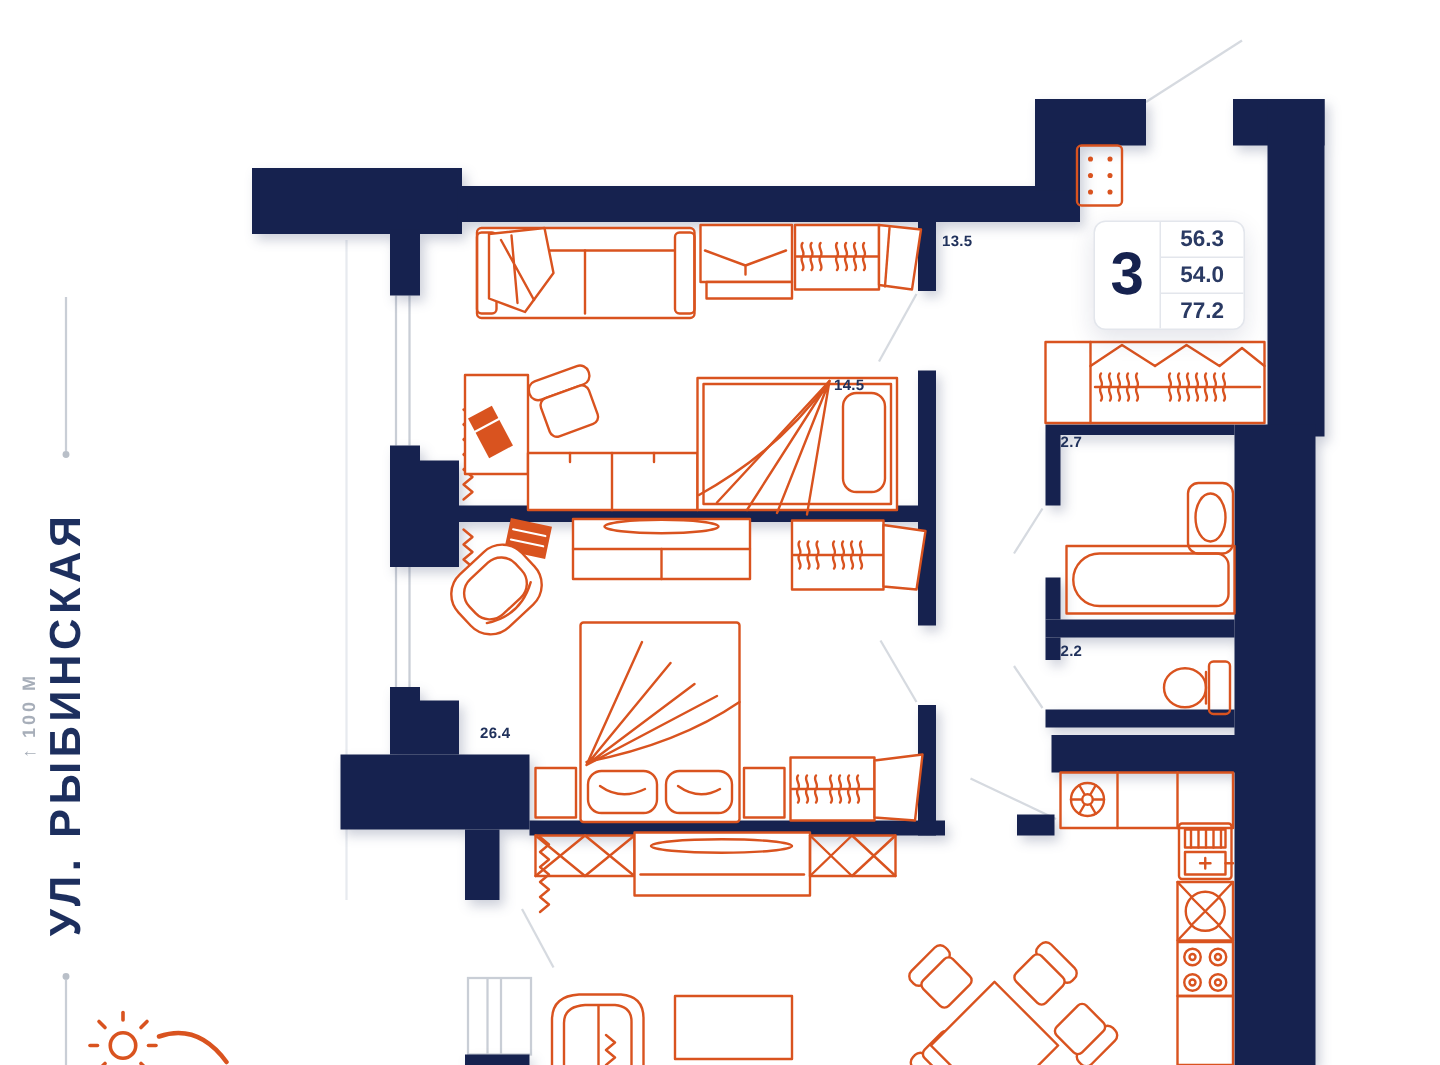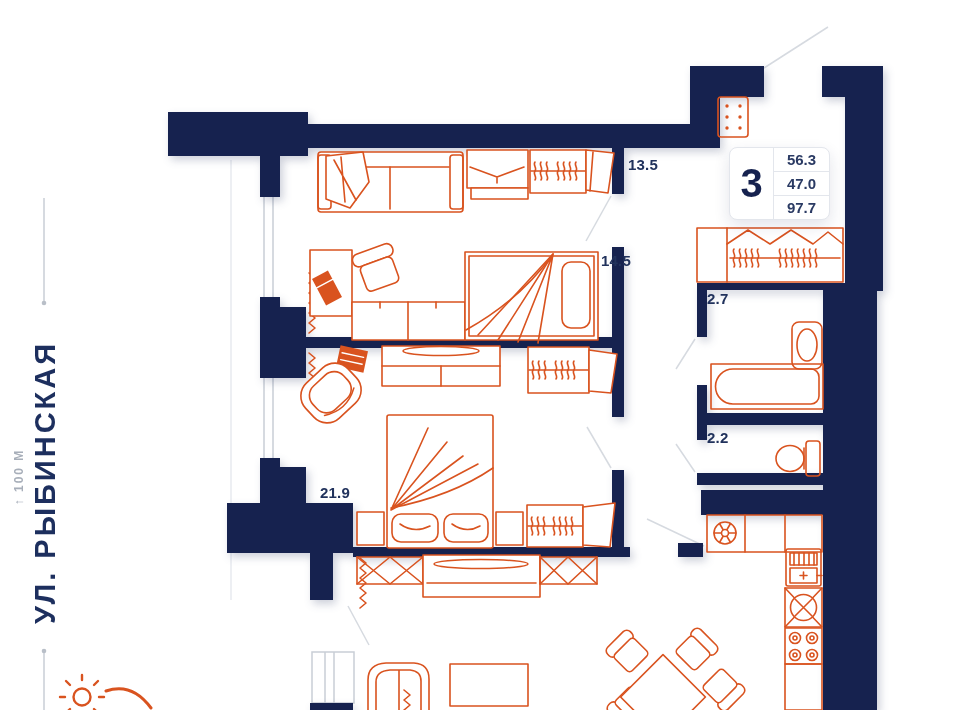--- a/index.html
+++ b/index.html
@@ -20,21 +20,21 @@
   .wallsfx{filter:drop-shadow(3px 4px 4px rgba(27,40,87,.22));}
   .fo{stroke:var(--furniture_color);stroke-width:1.6;fill:none;stroke-linecap:round;stroke-linejoin:round;}
   .fw{stroke:var(--furniture_color);stroke-width:1.6;fill:#fff;stroke-linejoin:round;}
   .ff{fill:var(--furniture_color);stroke:none;}
   .wl{stroke:#fff;stroke-width:1.4;fill:none;stroke-linecap:round;}
   .win{stroke:var(--guide_line_color);stroke-width:1.5;fill:none;}
   .winface{stroke:#e7eaef;stroke-width:1.5;fill:none;}
   .door{stroke:var(--door_line_color);stroke-width:1.5;fill:none;}
   .guide{stroke:var(--guide_line_color);stroke-width:1.5;fill:none;}
   .gdot{fill:#b9bfc8;stroke:none;}
-  .rl{position:absolute;font-size:15px;font-weight:600;color:var(--label_color);letter-spacing:.2px;}
+  .rl{position:absolute;font-size:10px;font-weight:600;color:var(--label_color);letter-spacing:.2px;}
   .street-name{position:absolute;left:-125px;top:466px;width:340px;text-align:center;
     transform:rotate(-90deg);font-size:29px;font-weight:700;letter-spacing:3px;color:#1d2f5e;white-space:nowrap;}
   .street-dist{position:absolute;left:-41px;top:470px;width:120px;text-align:center;
     transform:rotate(-90deg);font-size:12px;font-weight:600;letter-spacing:2px;color:var(--muted_text_color);white-space:nowrap;}
   .badge{position:absolute;left:729px;top:147px;width:99px;height:71px;background:#fff;
     border:1px solid var(--badge_border);border-radius:8px;box-shadow:0 6px 16px rgba(22,34,79,.12);
     display:flex;overflow:hidden;}
   .badge .rooms{width:43px;display:flex;align-items:center;justify-content:center;
     font-size:40px;font-weight:800;color:var(--wall_color);border-right:1px solid var(--badge_border);}
   .badge .areas{flex:1;display:flex;flex-direction:column;}
@@ -365,27 +365,27 @@
           <line x1="94" y1="709" x2="98" y2="713"></line>
     </g>
     <path class="fo" d="M106,691 Q132,682 151,708" style="stroke-width:3"></path>
   </g>
 </svg>
 
   <div class="street-name">УЛ. РЫБИНСКАЯ</div>
   <div class="street-dist">↑ 100 М</div>
 
   <div class="rl" style="left:628px;top:156px">13.5</div>
-  <div class="rl" style="left:601px;top:252px">14.5</div>
-  <div class="rl" style="left:320px;top:484px">21.9</div>
+  <div class="rl" style="left:556px;top:252px">14.5</div>
+  <div class="rl" style="left:320px;top:484px">26.4</div>
   <div class="rl" style="left:707px;top:290px">2.7</div>
   <div class="rl" style="left:707px;top:429px">2.2</div>
 
   <div class="badge">
     <div class="rooms">3</div>
     <div class="areas">
       <div class="cell">56.3</div>
-      <div class="cell">47.0</div>
-      <div class="cell">97.7</div>
+      <div class="cell">54.0</div>
+      <div class="cell">77.2</div>
     </div>
   </div>
 
 </div>
 
 </body></html>

